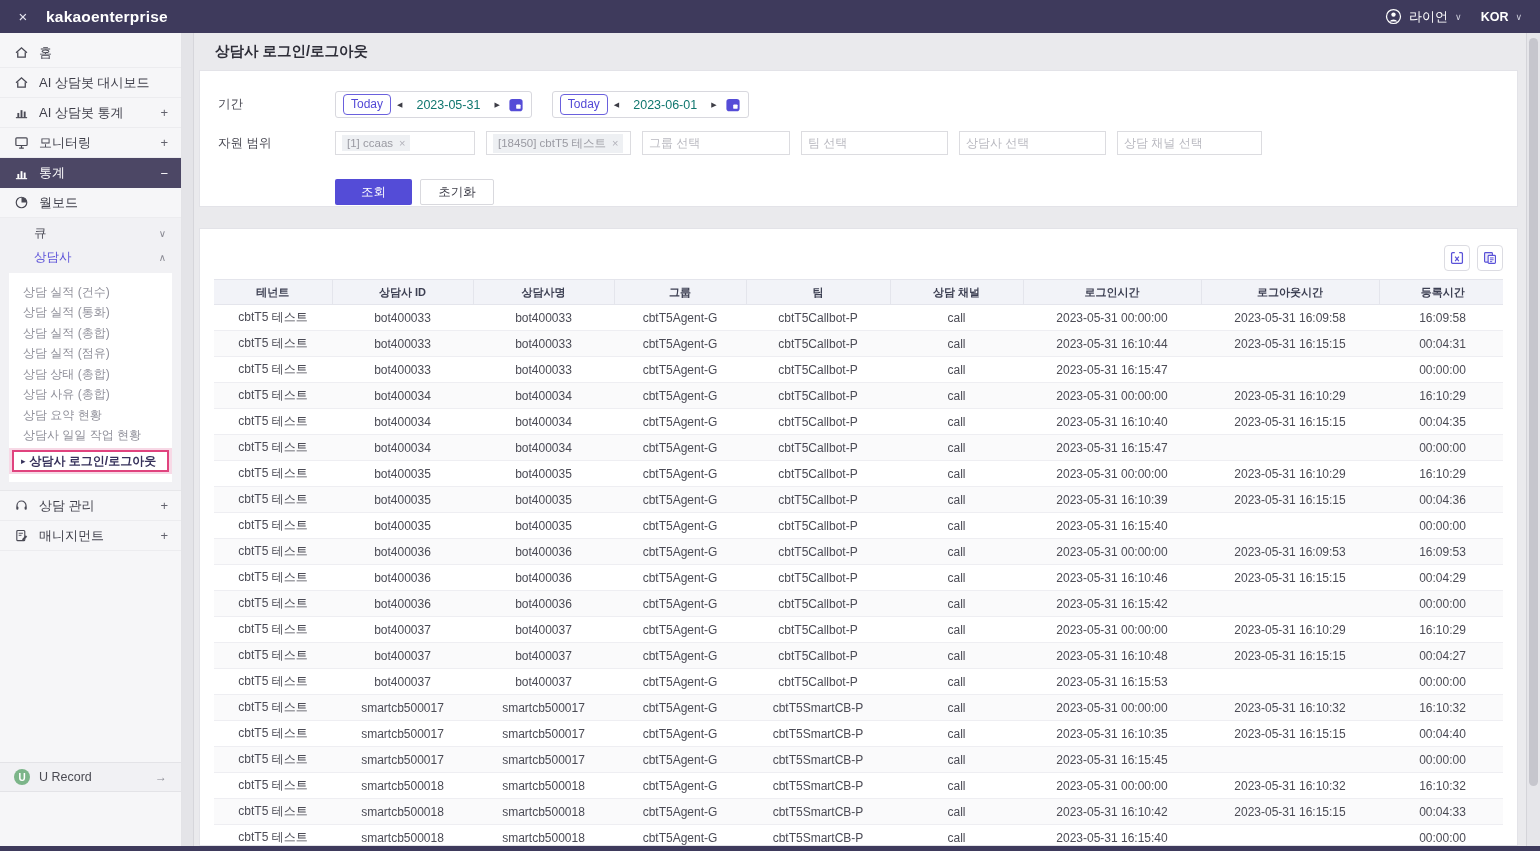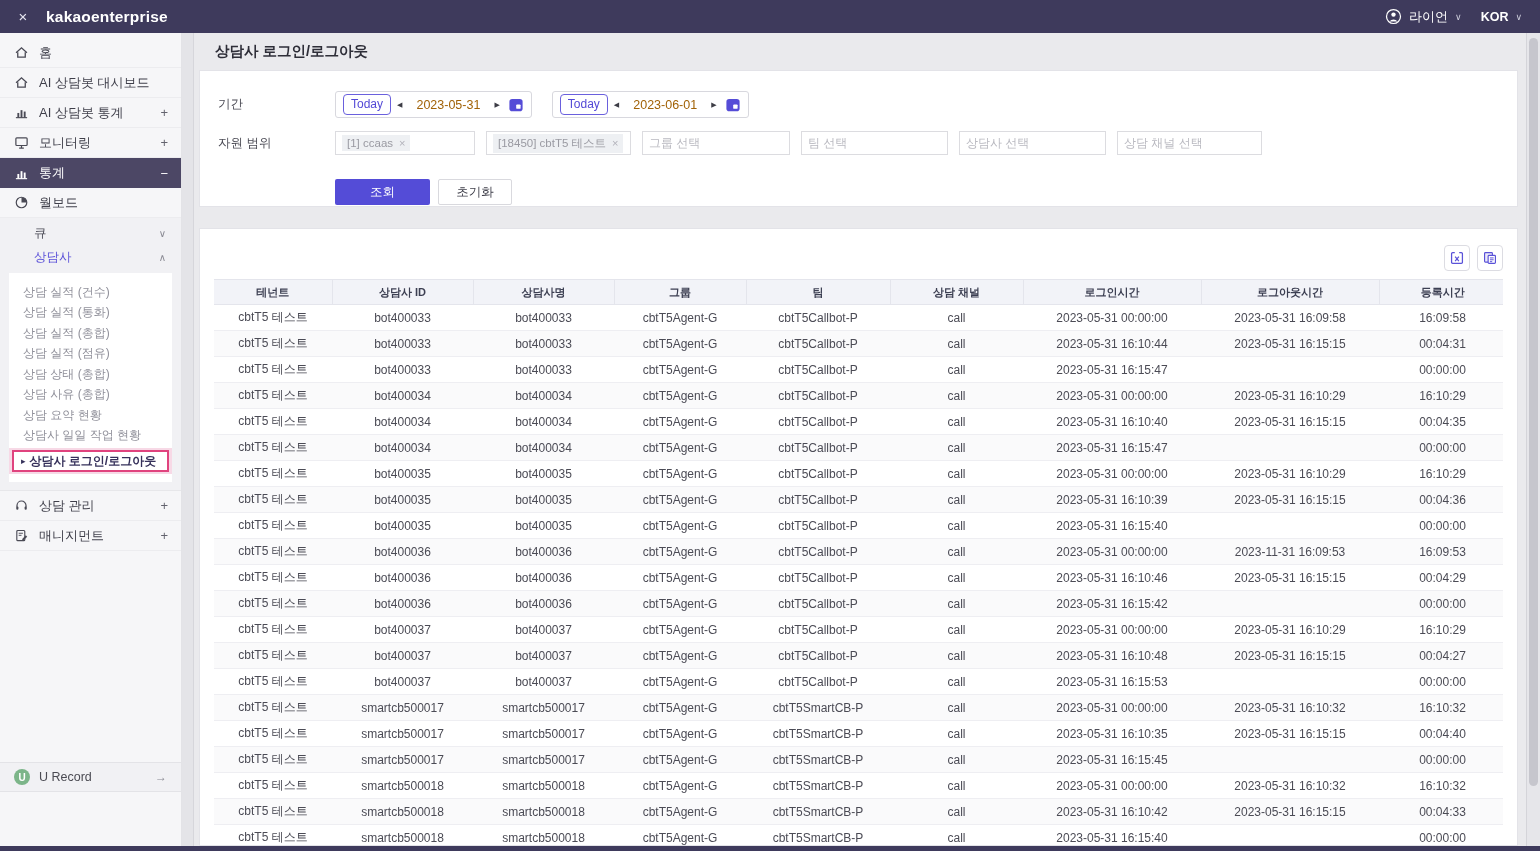--- a/index.html
+++ b/index.html
@@ -54,33 +54,33 @@
 
   .f-row { display:flex; align-items:center; padding-left:18px; }
   .f-row .flabel { width:117px; font-size:12.5px; color:#4b4b55; }
   .row-period { margin-top:20px; }
   .row-scope { margin-top:13px; }
   .row-actions { margin-top:24px; padding-left:135px; }
 
   .date-group { display:flex; align-items:center; height:27px; border:1px solid #d8d8de; border-radius:3px; background:#fff; padding:0 7px; margin-right:20px; }
   .today-btn { border:1px solid #6a60dd; color:#5349d6; border-radius:4px; font-size:12px; padding:2px 7px 3px; background:#fff; cursor:pointer; }
   .nav-arrow { font-size:7px; color:#3d3d46; padding:0 6px; cursor:pointer; }
-  .date-val { width:80px; text-align:center; font-size:12.5px; color:#a16207; }
+  .date-val { width:80px; text-align:center; font-size:12.5px; color:#0f766e; }
   .cal-btn { display:flex; align-items:center; cursor:pointer; margin-left:2px; }
 
   .sel-field { height:24px; border:1px solid #dcdce0; background:#fff; display:flex; align-items:center; padding:0 6px; margin-right:11px; }
   .sel-field.w1 { width:140px; } .sel-field.w2 { width:145px; }
   .sel-field.w3 { width:148px; } .sel-field.w4 { width:147px; }
   .sel-field.w5 { width:147px; } .sel-field.w6 { width:145px; }
   .chip { background:#eef0f3; color:#9a9aa2; font-size:11.5px; padding:2px 5px; display:flex; align-items:center; gap:6px; white-space:nowrap; }
   .chip .x { color:#b2b2ba; font-size:11px; cursor:pointer; }
   .ph { color:#b9b9c0; font-size:12px; }
 
   .btn { height:26px; font-size:12.5px; border-radius:2px; cursor:pointer; border:none; }
-  .btn-search { width:95px; background:#544cd7; color:#fff; }
+  .btn-search { width:77px; background:#544cd7; color:#fff; }
   .btn-reset { width:74px; background:#fff; border:1px solid #d9d9de; color:#3f3f4a; margin-left:8px; }
 
   
   .tools { position:absolute; right:14px; top:16px; display:flex; gap:7px; }
   .tool-btn { width:26px; height:26px; border:1px solid #dcdce2; border-radius:4px; background:#fff; display:flex; align-items:center; justify-content:center; cursor:pointer; }
 
   
   .grid-wrap { position:absolute; left:14px; right:14px; top:50px; bottom:0; overflow:hidden; }
   table.grid { width:100%; border-collapse:collapse; table-layout:fixed; }
   .grid th { background:#f2f3f8; height:25px; font-size:11px; font-weight:700; color:#3c3f52; border:1px solid #e4e5ec; border-left:none; }
@@ -445,21 +445,21 @@
               <td>00:00:00</td>
             </tr>
             <tr>
               <td>cbtT5 테스트</td>
               <td>bot400036</td>
               <td>bot400036</td>
               <td>cbtT5Agent-G</td>
               <td>cbtT5Callbot-P</td>
               <td>call</td>
               <td>2023-05-31 00:00:00</td>
-              <td>2023-11-31 16:09:53</td>
+              <td>2023-05-31 16:09:53</td>
               <td>16:09:53</td>
             </tr>
             <tr>
               <td>cbtT5 테스트</td>
               <td>bot400036</td>
               <td>bot400036</td>
               <td>cbtT5Agent-G</td>
               <td>cbtT5Callbot-P</td>
               <td>call</td>
               <td>2023-05-31 16:10:46</td>

